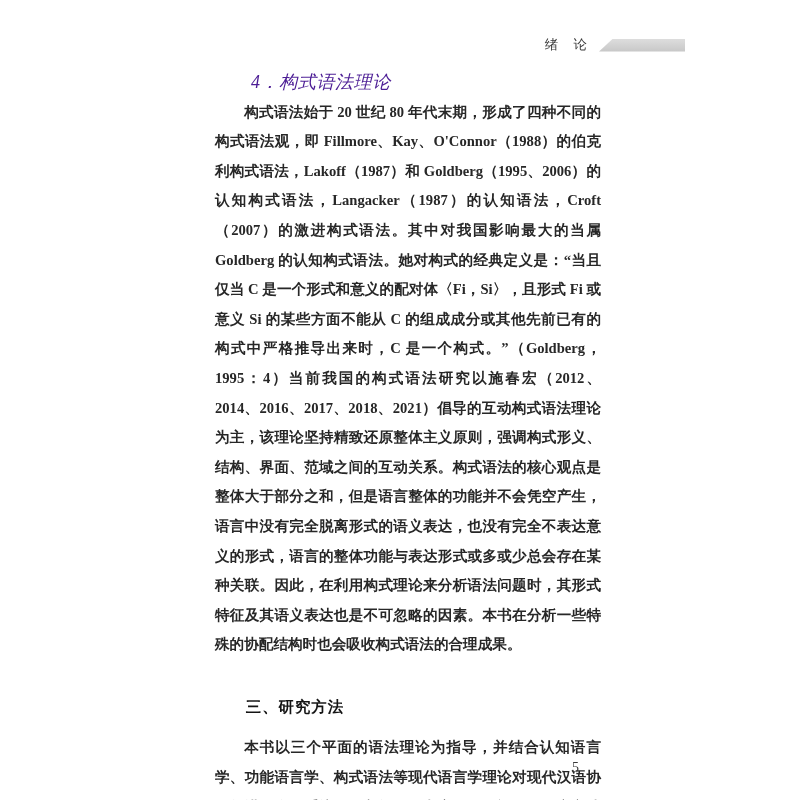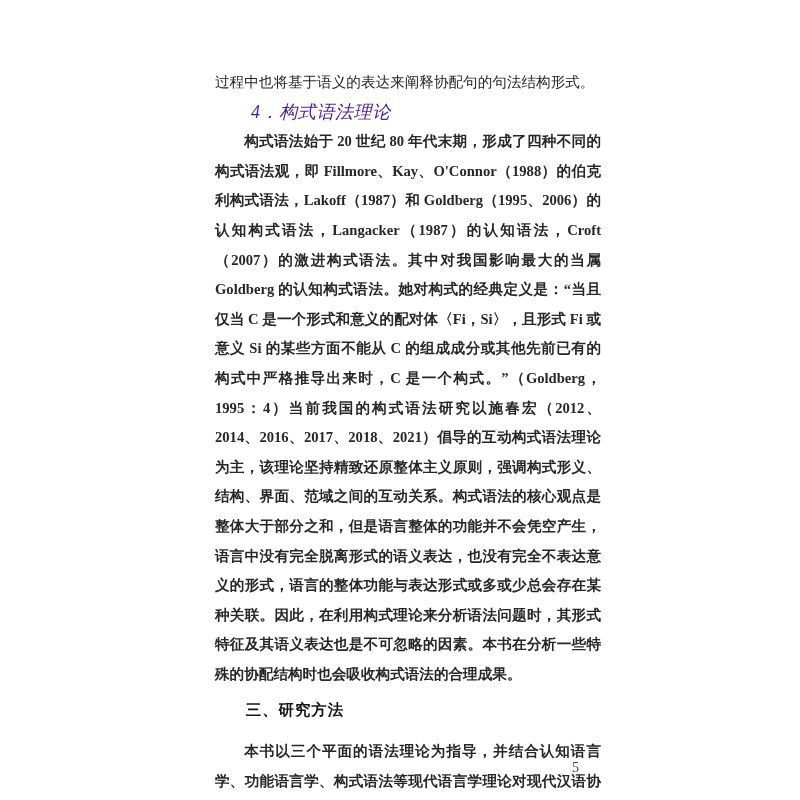--- a/index.html
+++ b/index.html
@@ -82,42 +82,45 @@
 
   
   p.section-heading {
     text-indent: 2em;
     font-weight: bold;
     font-size: 15.4px;
     letter-spacing: 1px;
     color: #141414;
   }
 
-  .gap-before { margin-top: 6px; }
+  .gap-before { margin-top: 32px; }
   .gap-after  { margin-bottom: 12px; }
 
   
   .folio {
     position: absolute;
     top: 760px;
     left: 572px;
     font-size: 14px;
     color: #3a3a3a;
     font-family: "Liberation Serif", "DejaVu Serif", serif;
   }
 </style>
 </head>
 <body>
 
 <div class="page">
 
+  <div class="running-head">
+    <span class="running-head-text">绪    论</span>
+    <span class="running-head-deco"></span>
+  </div>
 
   <div class="body-block">
 
-    <p class="cont">过程中也将基于语义的表达来阐释协配句的句法结构形式。</p>
 
     <p class="minor-heading">4．构式语法理论</p>
 
     <p class="indent">构式语法始于 20 世纪 80 年代末期，形成了四种不同的构式语法观，即 Fillmore、Kay、O'Connor（1988）的伯克利构式语法，Lakoff（1987）和 Goldberg（1995、2006）的认知构式语法，Langacker（1987）的认知语法，Croft（2007）的激进构式语法。其中对我国影响最大的当属 Goldberg 的认知构式语法。她对构式的经典定义是：“当且仅当 C 是一个形式和意义的配对体〈Fi，Si〉，且形式 Fi 或意义 Si 的某些方面不能从 C 的组成成分或其他先前已有的构式中严格推导出来时，C 是一个构式。”（Goldberg，1995：4）当前我国的构式语法研究以施春宏（2012、2014、2016、2017、2018、2021）倡导的互动构式语法理论为主，该理论坚持精致还原整体主义原则，强调构式形义、结构、界面、范域之间的互动关系。构式语法的核心观点是整体大于部分之和，但是语言整体的功能并不会凭空产生，语言中没有完全脱离形式的语义表达，也没有完全不表达意义的形式，语言的整体功能与表达形式或多或少总会存在某种关联。因此，在利用构式理论来分析语法问题时，其形式特征及其语义表达也是不可忽略的因素。本书在分析一些特殊的协配结构时也会吸收构式语法的合理成果。</p>
 
     <p class="section-heading gap-before gap-after">三、研究方法</p>
 
     <p class="indent">本书以三个平面的语法理论为指导，并结合认知语言学、功能语言学、构式语法等现代语言学理论对现代汉语协配句进行全面系统、深入细致的考察。具体运用的研究方法如下。</p>
 
   </div>

